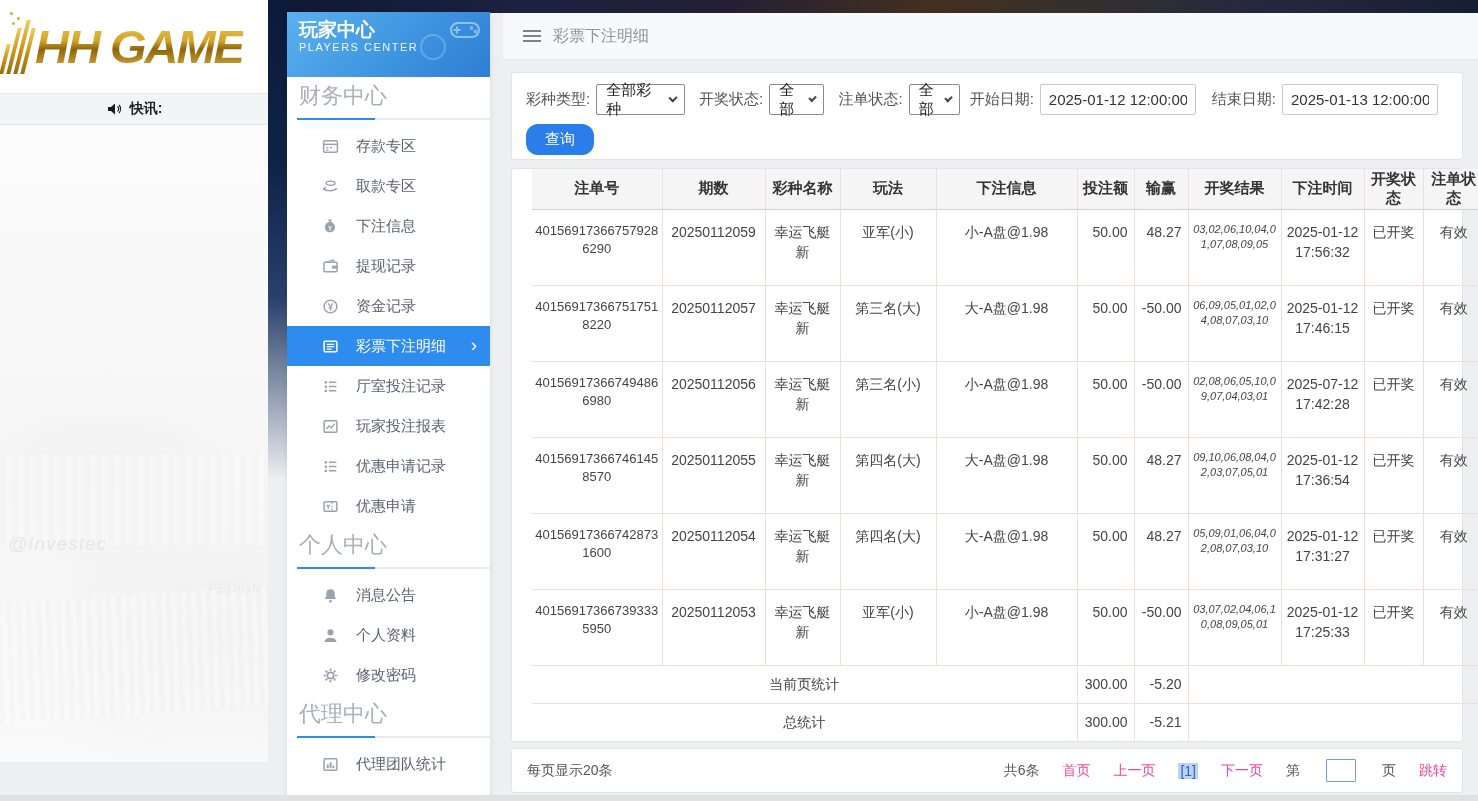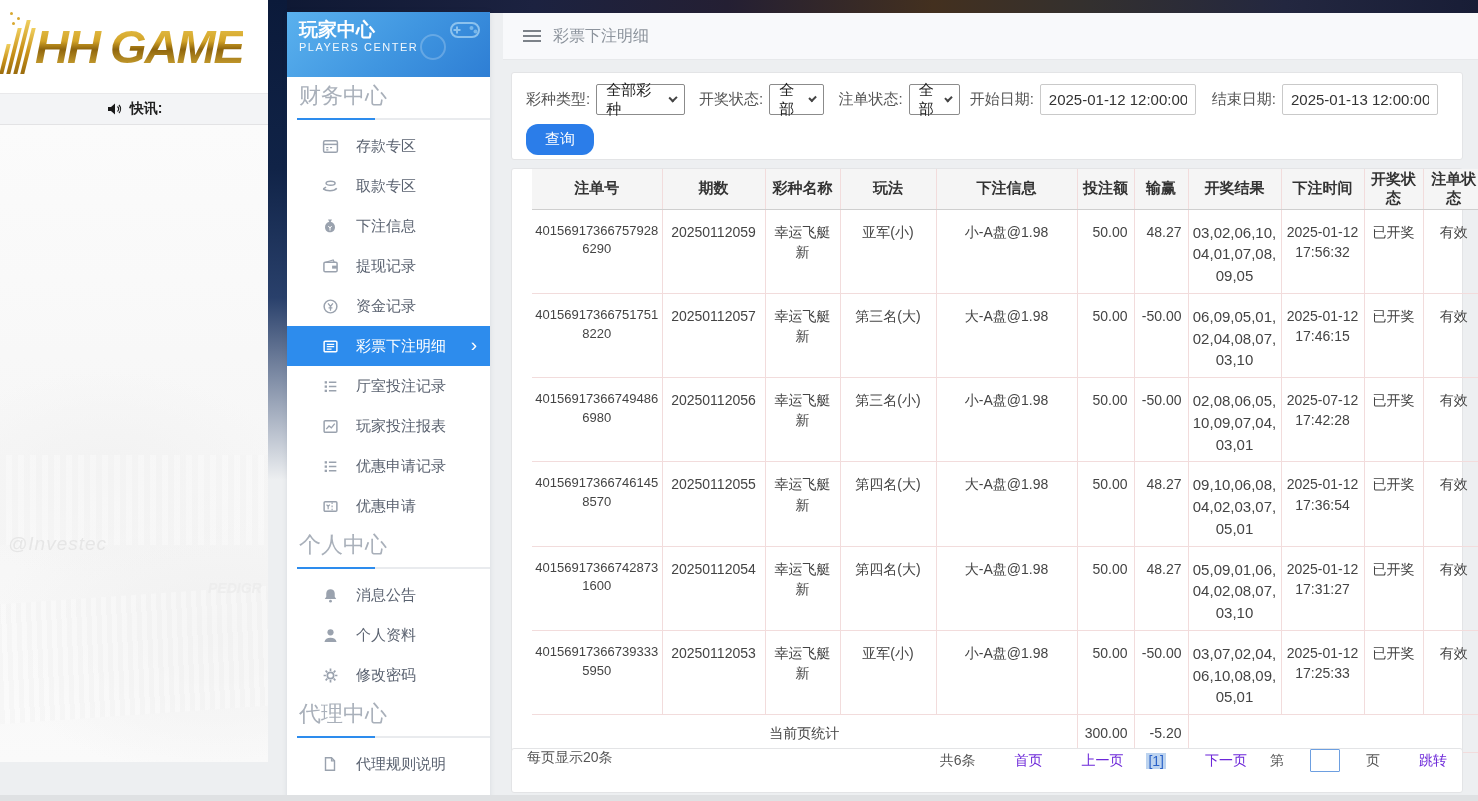--- a/index.html
+++ b/index.html
@@ -84,28 +84,28 @@
   .table-panel { left:511px; top:168px; width:952px; padding:0; }
   table.btable { width:100%; border-collapse:collapse; table-layout:fixed;margin-left:20px; }
   .btable th { height:40px; background:#f5f5f5; font-size:15px; font-weight:bold; color:#333;
     border-bottom:1px solid #cfcfcf; text-align:center; padding:0 2px; }
   .btable th + th, .btable td + td { border-left:1px solid #f2dcdc; }
   .btable td { font-size:14px; color:#444; text-align:center; padding:6px 3px; word-break:break-all; line-height:1.45; }
   .btable tbody tr { height:76px; }
   .btable tbody tr + tr td { border-top:1px solid #f2dcdc; }
   .btable tr.sumrow { height:38px; }
   .btable td.cell-id { font-size:13px; }
-  .btable td.cell-result { font-size:15px; }
+  .btable td.cell-result { font-size:11px;font-style:italic; }
   .btable td.ta-r { text-align:right; padding-right:6px; }
   .btable td.vt { vertical-align:top; padding-top:12px; }
 
-  .pager-panel { left:511px; top:748px; width:952px; height:45px; display:flex; align-items:flex-start;
+  .pager-panel { left:511px; top:748px; width:952px; height:45px; display:flex; align-items:center;
     justify-content:space-between; padding:0 15px; font-size:14px; color:#555; }
   .pager-right { display:flex; align-items:center; gap:23px; }
-  .plink { color:#6d28d9; cursor:pointer;margin-left:16px; }
+  .plink { color:#ec4899; cursor:pointer; }
   .pcur { color:#2b62c8; background:#bcd3ef; padding:0 2px; }
   .jump-input { width:30px; height:23px; border:1px solid #6d9fe0; border-radius:1px; margin:0 3px; }
   svg { display:block; }
 </style>
 </head>
 <body>
 
 <div class="page">
 
   <div class="top-strip"></div>
@@ -288,29 +288,20 @@
             <circle cx="8" cy="8" r="3" fill="none" stroke="currentColor" stroke-width="1.6"></circle>
             <path d="M8 1.5v2.2M8 12.3v2.2M1.5 8h2.2M12.3 8h2.2M3.4 3.4l1.6 1.6M11 11l1.6 1.6M12.6 3.4L11 5M5 11l-1.6 1.6" stroke="currentColor" stroke-width="1.6"></path>
           </svg>
         </span>
       <span>修改密码</span>
     </div>
 
     <div class="sec-title">代理中心</div>
     <div class="sec-line"></div>
 
-    <div class="mi">
-      <span class="ico">
-          <svg width="16" height="16" viewBox="0 0 16 16">
-            <path d="M3.5 1.8h6l3 3v9.4h-9z" fill="none" stroke="currentColor" stroke-width="1.4"></path>
-            <path d="M9.5 1.8v3h3" fill="none" stroke="currentColor" stroke-width="1.2"></path>
-          </svg>
-        </span>
-      <span>代理规则说明</span>
-    </div>
     <div class="mi">
       <span class="ico">
           <svg width="17" height="17" viewBox="0 0 16 16">
             <rect x="2" y="2.5" width="12" height="11" rx="1" fill="none" stroke="currentColor" stroke-width="1.4"></rect>
             <rect x="4.5" y="8" width="1.8" height="3.5" fill="currentColor"></rect>
             <rect x="7.2" y="6" width="1.8" height="5.5" fill="currentColor"></rect>
             <rect x="9.9" y="9" width="1.8" height="2.5" fill="currentColor"></rect>
           </svg>
         </span>
       <span>代理团队统计</span>

